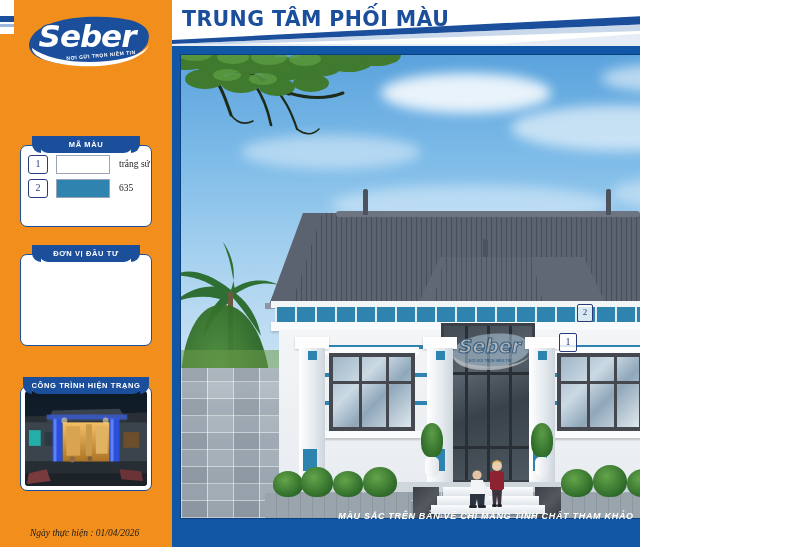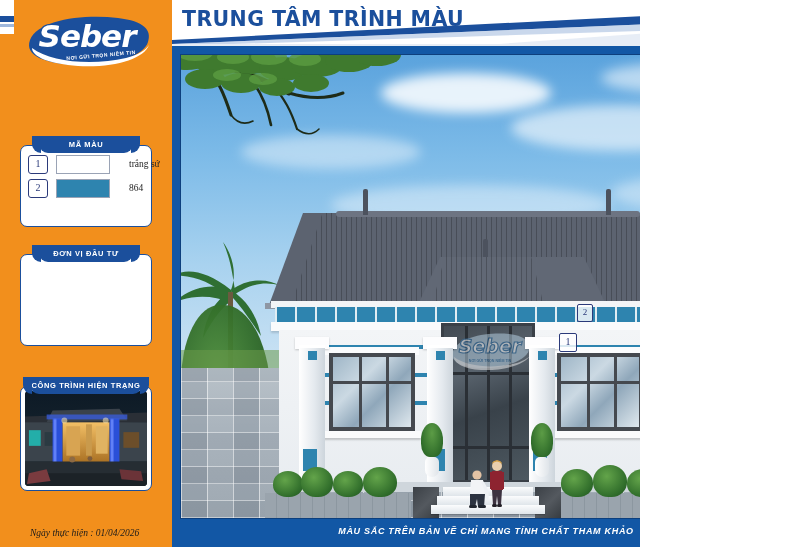--- a/index.html
+++ b/index.html
@@ -34,21 +34,21 @@
     border-radius:7px;z-index:2;box-sizing:border-box;}
 
   
   .p-color{top:136px;}
   .p-color .panel-body{height:82px;padding:8px 7px;}
   .crow{display:flex;align-items:center;height:20px;margin-bottom:4px;}
   .cnum{width:18px;height:17px;border:1.5px solid #2B3A7A;border-radius:3px;
     font-size:10px;color:#2B3A7A;text-align:center;line-height:16px;font-family:"Liberation Serif",serif;
     flex:0 0 auto;}
   .cswatch{width:52px;height:17px;margin-left:8px;border:1px solid #9aa3b5;flex:0 0 auto;}
-  .clabel{margin-left:19px;font-family:"Liberation Serif",serif;font-size:9.5px;color:#222;white-space:nowrap;}
+  .clabel{margin-left:9px;font-family:"Liberation Serif",serif;font-size:9.5px;color:#222;white-space:nowrap;}
 
   
   .p-invest{top:245px;}
   .p-invest .panel-body{height:92px;}
 
   
   .p-works{top:377px;}
   .p-works .panel-tab{width:112px;}
   .p-works .panel-body{height:105px;padding:4px;}
   .photo{position:relative;width:100%;height:100%;border-radius:4px;overflow:hidden;background:#111820;}
@@ -60,21 +60,21 @@
   .header{position:absolute;left:172px;top:0;width:628px;height:46px;background:#fff;overflow:hidden;}
   .header-title{position:absolute;left:10px;top:7px;font-size:20.5px;font-weight:bold;
     color:#1B4F9C;letter-spacing:.4px;font-family:"DejaVu Sans",sans-serif;}
   .header-swoosh{position:absolute;left:0;top:0;width:628px;height:46px;}
 
   
   .frame{position:absolute;left:172px;top:46px;width:628px;height:501px;background:#1257A5;
     box-sizing:border-box;padding:8px 8px 0 8px;}
   .canvas{position:relative;width:100%;height:465px;overflow:hidden;background:#9fc9e8;
     border:1px solid #0d3f7d;box-sizing:border-box;}
-  .caption{position:absolute;left:8px;bottom:3px;width:612px;height:26px;line-height:26px;
+  .caption{position:absolute;left:8px;bottom:18px;width:612px;height:26px;line-height:26px;
     text-align:center;color:#fff;font-size:9px;font-style:italic;font-weight:bold;letter-spacing:.7px;}
 
   
   .sky{position:absolute;inset:0;background:
      linear-gradient(to bottom,#5ba3dd 0%,#7dbbe8 22%,#a8d2ef 45%,#cfe4f4 70%,#e3eef7 100%);}
   .cloud{position:absolute;background:rgba(255,255,255,.85);border-radius:50%;filter:blur(6px);}
 
   
   .branch{position:absolute;}
   .palm-l{position:absolute;left:-10px;top:175px;width:110px;height:150px;}
@@ -198,21 +198,21 @@
 
         <div class="crow">
           <div class="cnum">1</div>
           <div class="cswatch" style="background:#FFFFFF"></div>
           <div class="clabel">trắng sứ</div>
         </div>
 
         <div class="crow">
           <div class="cnum">2</div>
           <div class="cswatch" style="background:#2E84AF"></div>
-          <div class="clabel">864</div>
+          <div class="clabel">635</div>
         </div>
 
       </div>
     </div>
 
     <div class="panel p-invest">
       <div class="panel-tab">ĐƠN VỊ ĐẦU TƯ</div>
       <div class="panel-body"></div>
     </div>
 
@@ -277,21 +277,21 @@
     <div class="sidebar-date">Ngày thực hiện : 01/04/2026</div>
   </div>
 
   <div class="header">
     <svg class="header-swoosh" viewBox="0 0 628 46" preserveAspectRatio="none">
       <polygon points="0,40 628,8 628,18 0,44" fill="#1B4F9C"></polygon>
       <polygon points="0,44 628,18 628,26 0,46" fill="#9FB8DD" opacity=".55"></polygon>
       <polygon points="300,46 628,22 628,46" fill="#cfdcee" opacity=".5"></polygon>
       <rect x="0" y="44" width="628" height="2" fill="#e7edf5"></rect>
     </svg>
-    <div class="header-title">TRUNG TÂM TRÌNH MÀU</div>
+    <div class="header-title">TRUNG TÂM PHỐI MÀU</div>
   </div>
 
   <div class="frame">
     <div class="canvas">
 
       <div class="sky"></div>
       <div class="cloud" style="left:200px;top:18px;width:170px;height:40px;"></div>
       <div class="cloud" style="left:330px;top:50px;width:220px;height:46px;opacity:.7"></div>
       <div class="cloud" style="left:420px;top:8px;width:150px;height:30px;opacity:.65"></div>
       <div class="cloud" style="left:60px;top:80px;width:180px;height:34px;opacity:.5"></div>

